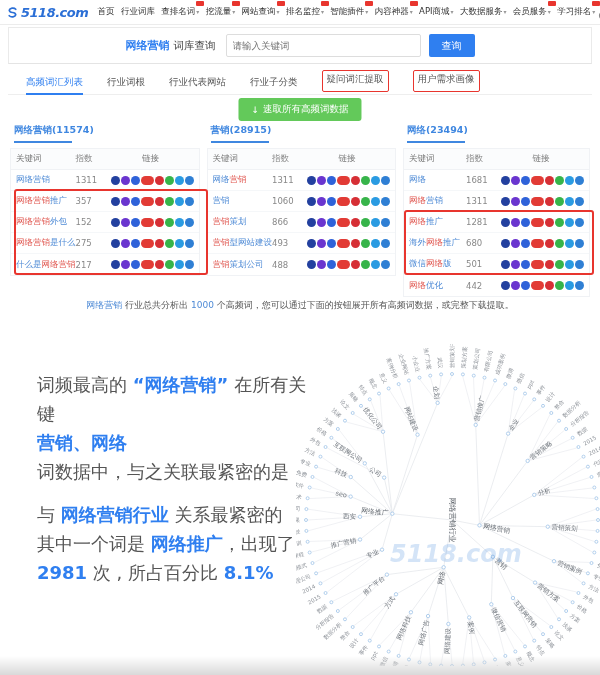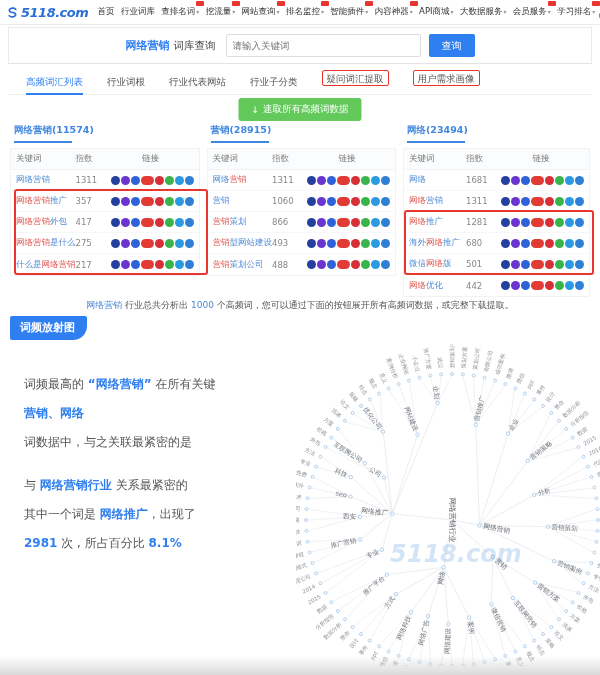--- a/index.html
+++ b/index.html
@@ -27,21 +27,21 @@
   .search-input { width:195px; height:23px; border:1px solid #ddd; border-radius:2px; font-size:9.5px; padding:0 6px; color:#999;
                   font-family:"DejaVu Sans", sans-serif; }
   .search-btn { width:46px; height:23px; background:#2f7ff0; color:#fff; border:none; border-radius:2px; font-size:10px;
                 margin-left:8px; cursor:pointer; font-family:"DejaVu Sans", sans-serif; }
 
   
   .tabs { position:absolute; top:70px; left:8px; right:8px; height:25px; display:flex; align-items:flex-start;
           border-bottom:1px solid #eee; padding-left:18px; background:#fff; }
   .tab { font-size:9.5px; color:#555; margin-right:24px; height:25px; line-height:23px; cursor:pointer; }
   .tab.active { color:#2f7ff0; border-bottom:2px solid #2f7ff0; }
-  .tab.boxed { border:1px solid #e8352e; border-radius:2px; padding:0 4px; height:16px; line-height:16px; }
+  .tab.boxed { border:1px solid #e8352e; border-radius:2px; padding:0 4px; height:22px; line-height:16px; }
 
   
   .extract-btn { position:absolute; top:98px; left:50%; transform:translateX(-50%); background:#63c95a; color:#fff;
                  border:none; border-radius:3px; font-size:9.5px; padding:5px 13px; cursor:pointer; display:flex;
                  align-items:center; gap:4px; font-family:"DejaVu Sans", sans-serif; }
   .dl-glyph { font-size:9px; }
 
   
   .tables-row { position:absolute; top:124px; left:10px; right:10px; display:flex; gap:7px; }
   .kw-col { width:192px; }
@@ -66,21 +66,21 @@
   .anno-box.b2 { left:404px; top:210px; width:190px; height:65px; }
 
   
   .summary { position:absolute; top:299px; left:0; right:0; text-align:center; font-size:9px; color:#555; }
 
   
   .section-badge { position:absolute; top:316px; left:10px; background:#2f7ff0; color:#fff; font-size:11px; font-weight:bold;
                    padding:4px 12px 5px 10px; border-radius:2px 2px 14px 2px; }
 
   
-  .desc { position:absolute; top:370px; left:24px; width:280px; font-size:12px; color:#555; }
+  .desc { position:absolute; top:370px; left:37px; width:280px; font-size:18px; color:#555; }
   .desc-line { line-height:29px; }
   .desc .gap { height:14px; }
   .desc .pt-blue { color:#2f7ff0; font-weight:bold; }
 
   
   .diagram { position:absolute; top:344px; left:296px; width:304px; height:322px; overflow:hidden; }
 
   
   .bottom-strip { position:absolute; left:0; right:0; top:656px; height:19px;
                   background:linear-gradient(to bottom, rgba(230,230,230,0), #d9d9d9); }
@@ -176,21 +176,21 @@
               <span class="lk" style="background: rgb(47, 98, 217);"></span>
               <span class="lk pill" style="background: rgb(226, 59, 53);"></span>
               <span class="lk" style="background: rgb(214, 47, 53);"></span>
               <span class="lk" style="background: rgb(55, 180, 74);"></span>
               <span class="lk" style="background: rgb(42, 155, 226);"></span>
               <span class="lk" style="background: rgb(47, 127, 212);"></span>
             </span>
           </div>
           <div class="t-row">
             <span class="c-kw"><span class="pt-red">网络营销</span><span class="pt-blue">外包</span></span>
-            <span class="c-idx">417</span>
+            <span class="c-idx">152</span>
             <span class="c-links">
               <span class="lk" style="background: rgb(35, 64, 159);"></span>
               <span class="lk" style="background: rgb(106, 53, 207);"></span>
               <span class="lk" style="background: rgb(47, 98, 217);"></span>
               <span class="lk pill" style="background: rgb(226, 59, 53);"></span>
               <span class="lk" style="background: rgb(214, 47, 53);"></span>
               <span class="lk" style="background: rgb(55, 180, 74);"></span>
               <span class="lk" style="background: rgb(42, 155, 226);"></span>
               <span class="lk" style="background: rgb(47, 127, 212);"></span>
             </span>
@@ -401,21 +401,20 @@
           </div>
         </div>
       </div>
     </div>
 
   <div class="anno-box b1"></div>
   <div class="anno-box b2"></div>
 
   <div class="summary" id="summary"><span class="pt-blue">网络营销</span><span class="pt-dark"> 行业总共分析出 </span><span class="pt-blue">1000</span><span class="pt-dark"> 个高频词，您可以通过下面的按钮展开所有高频词数据，或完整下载提取。</span></div>
 
-  <div class="section-badge">词频放射图</div>
 
   <div class="desc" id="desc">
       <div class="desc-line"><span class="pt-dark">词频最高的 </span><span class="pt-blue">“网络营销”</span><span class="pt-dark"> 在所有关键</span></div>
       <div class="desc-line"><span class="pt-blue">营销、网络</span></div>
       <div class="desc-line"><span class="pt-dark">词数据中，与之关联最紧密的是</span></div>
       <div class="gap"></div>
       <div class="desc-line"><span class="pt-dark">与 </span><span class="pt-blue">网络营销行业</span><span class="pt-dark"> 关系最紧密的</span></div>
       <div class="desc-line"><span class="pt-dark">其中一个词是 </span><span class="pt-blue">网络推广</span><span class="pt-dark">，出现了</span></div>
       <div class="desc-line"><span class="pt-blue">2981</span><span class="pt-dark"> 次 , 所占百分比 </span><span class="pt-blue">8.1%</span></div>
     </div>

